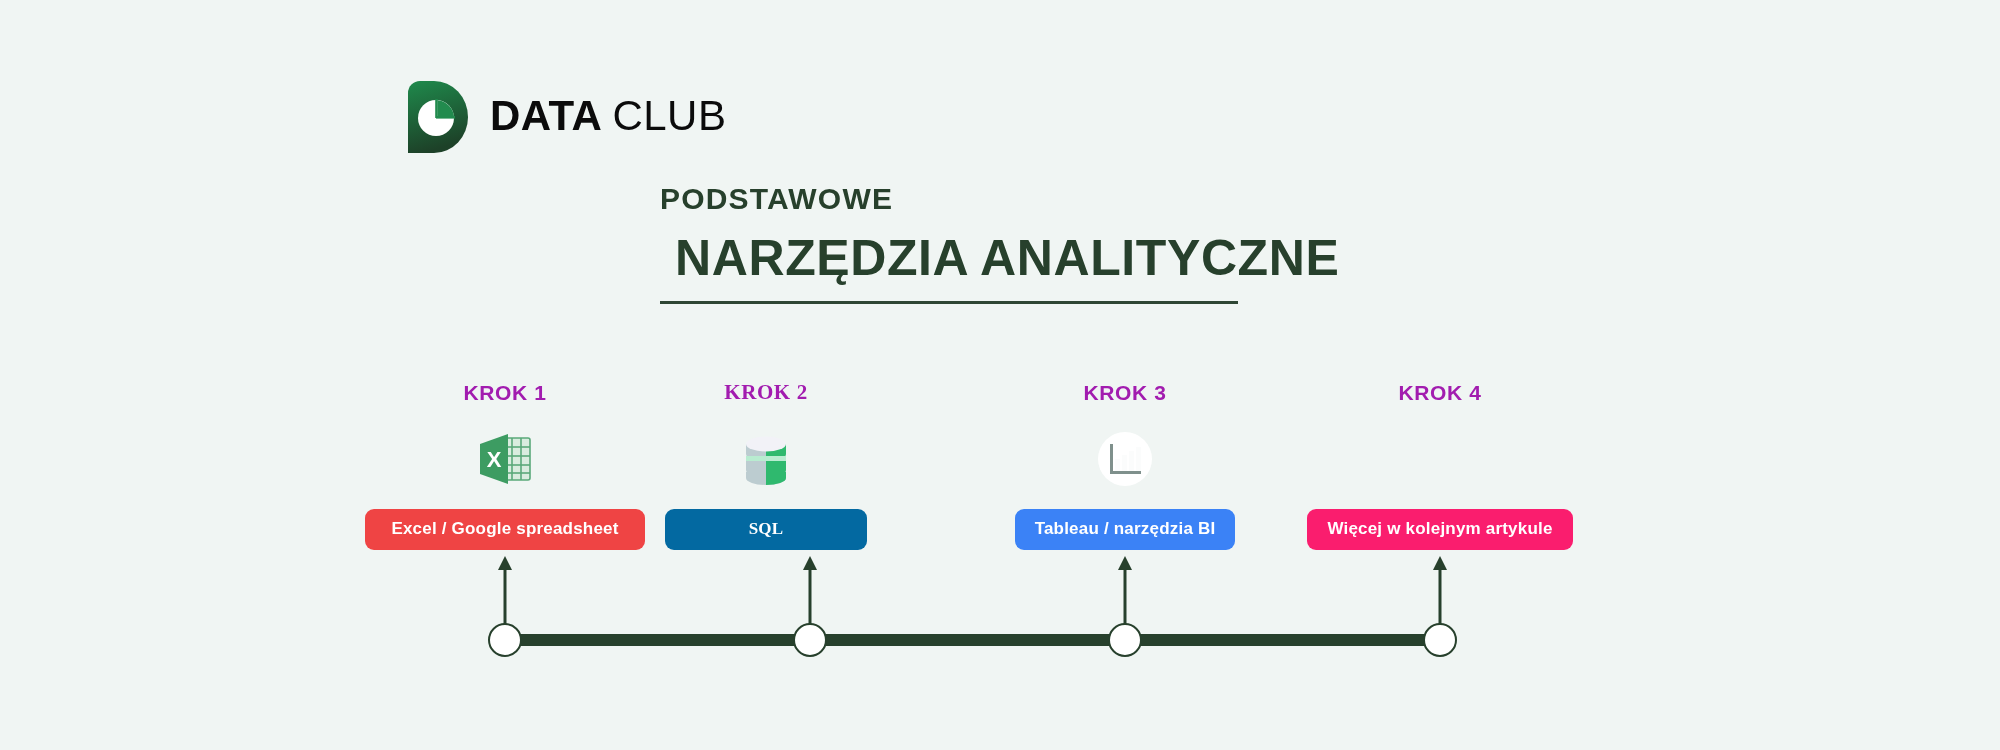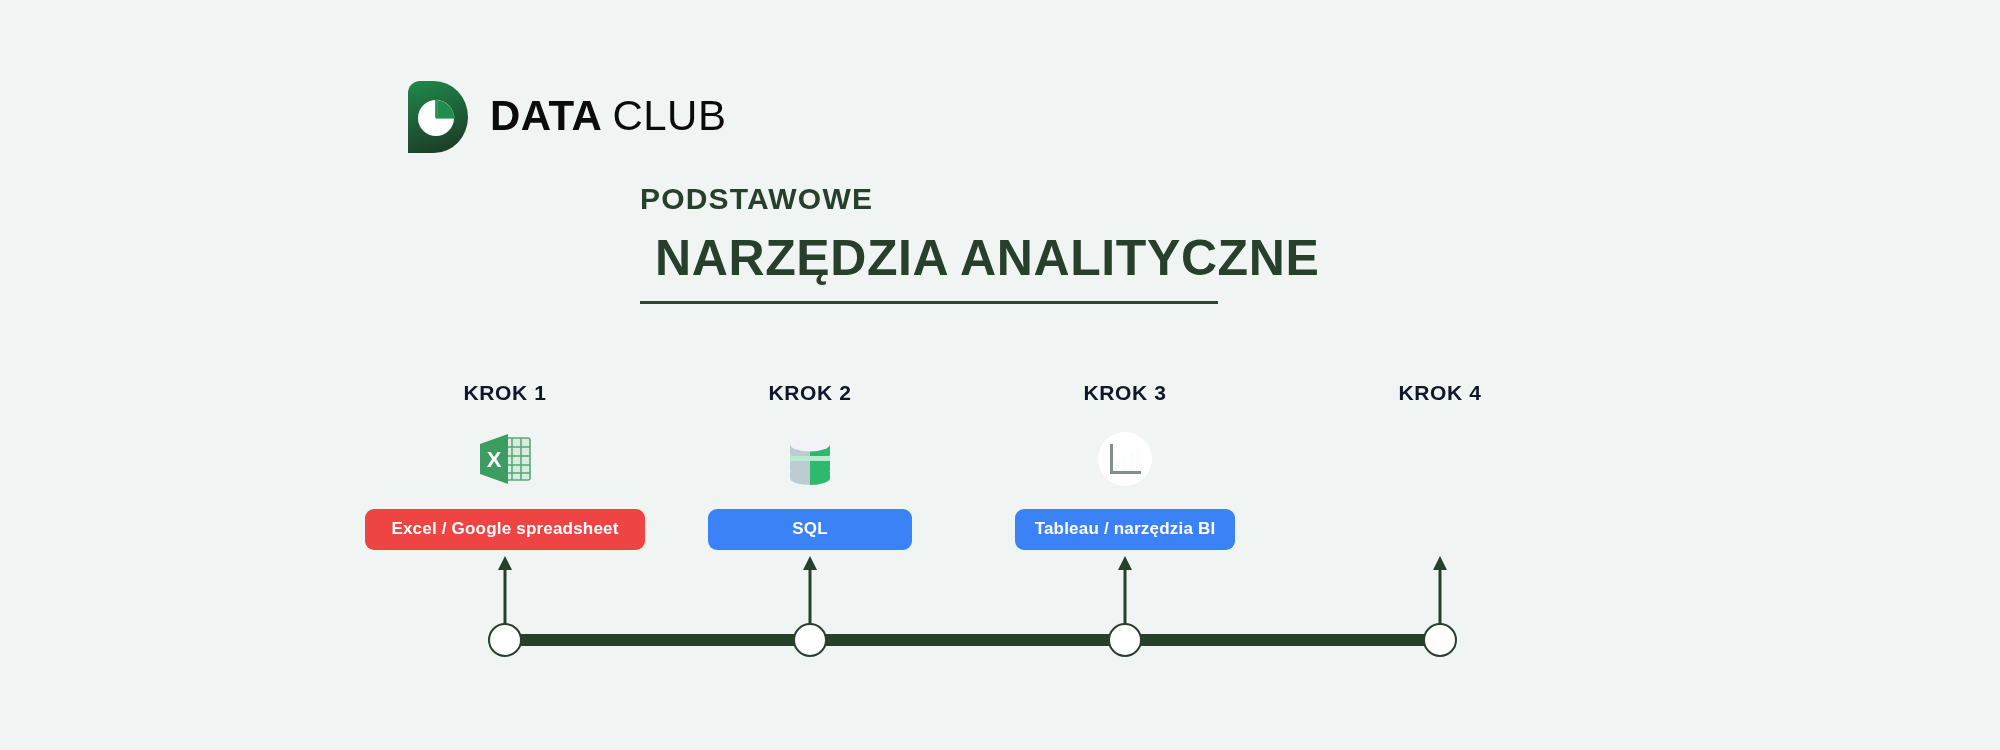--- a/index.html
+++ b/index.html
@@ -45,21 +45,21 @@
     white-space: nowrap;
     color: #0b0b0b;
     padding-bottom: 3px;
   }
   .logo-text .b { font-weight: 700; }
   .logo-text .l { font-weight: 400; }
 
   
   .head-block {
     position: absolute;
-    left: 640px;
+    left: 660px;
     top: 182px;
   }
   .kicker {
     font-size: 30px;
     font-weight: 700;
     letter-spacing: 1.2px;
     color: #27402c;
     line-height: 1.1;
     margin: 0 0 4px 0;
   }
@@ -93,21 +93,21 @@
     width: 300px;
     margin-left: -150px;
     display: flex;
     flex-direction: column;
     align-items: center;
   }
   .step-label {
     font-size: 21px;
     font-weight: 700;
     letter-spacing: 0.6px;
-    color: #0f172a;
+    color: #a21caf;
     line-height: 1;
   }
   .step-icon {
     margin-top: 27px;
     height: 58px;
     display: flex;
     align-items: center;
     justify-content: center;
   }
   .pill {
@@ -196,38 +196,38 @@
             <line x1="35" y1="6" x2="35" y2="48"></line>
             <line x1="44" y1="6" x2="44" y2="48"></line>
           </g>
           <path d="M3,12 L31,2 L31,52 L3,42 Z" fill="#3d9c62"></path>
           <text x="17" y="35" text-anchor="middle" font-family="'Liberation Sans',sans-serif" font-size="22" font-weight="700" fill="#ffffff">X</text>
         </svg>
       </div>
       <div class="pill wide1" style="background:#ef4444">Excel / Google spreadsheet</div>
     </div>
 
-    <div class="step" id="step-1" style="left: 810px;">
+    <div class="step" id="step-1" style="left: 766px; font-family: Liberation Serif, serif;">
       <div class="step-label">KROK 2</div>
       <div class="step-icon">
         <svg width="56" height="56" viewBox="0 0 56 56" xmlns="http://www.w3.org/2000/svg" aria-hidden="true">
           <g>
             <path d="M8,13 h40 v10 a20,7 0 0 1 -40,0 z" fill="#bcccd0"></path>
             <path d="M28,13 h20 v10 a20,7 0 0 1 -20,7 z" fill="#2fb96e"></path>
             <path d="M8,25 h40 v10 a20,7 0 0 1 -40,0 z" fill="#b8ecd0"></path>
             <path d="M28,25 h20 v10 a20,7 0 0 1 -20,7 z" fill="#b8ecd0"></path>
             <path d="M8,30 h40 v9 a20,7 0 0 1 -40,0 z" fill="#bcccd0"></path>
             <path d="M28,30 h20 v9 a20,7 0 0 1 -20,7 z" fill="#2fb96e"></path>
             <path d="M8,41 h40 v6 a20,7 0 0 1 -40,0 z" fill="#bcccd0"></path>
             <path d="M28,41 h20 v6 a20,7 0 0 1 -20,7 z" fill="#2fb96e"></path>
             <ellipse cx="28" cy="13" rx="20" ry="7.5" fill="#f2f2f7"></ellipse>
           </g>
         </svg>
       </div>
-      <div class="pill" style="background:#3b82f6; padding-left:84px; padding-right:84px;">SQL</div>
+      <div class="pill" style="background:#0369a1; padding-left:84px; padding-right:84px;">SQL</div>
     </div>
 
     <div class="step" id="step-2" style="left: 1125px;">
       <div class="step-label">KROK 3</div>
       <div class="step-icon">
         <svg width="58" height="58" viewBox="0 0 58 58" xmlns="http://www.w3.org/2000/svg" aria-hidden="true">
           <circle cx="29" cy="29" r="27" fill="#ffffff"></circle>
           <g fill="#fbfcfc">
             <rect x="19" y="29" width="5" height="14"></rect>
             <rect x="26" y="25" width="5" height="18"></rect>
@@ -239,20 +239,21 @@
             <rect x="14" y="41" width="31" height="3"></rect>
           </g>
         </svg>
       </div>
       <div class="pill" style="background:#3b82f6">Tableau / narzędzia BI</div>
     </div>
 
     <div class="step" id="step-3" style="left: 1440px;">
       <div class="step-label">KROK 4</div>
       <div class="step-icon"></div>
+      <div class="pill" style="background:#fa1d6e">Więcej w kolejnym artykule</div>
     </div>
 
   </div>
 
   <div>
     <div class="timeline-line" style="left:505px; width:935px;"></div>
 
     <svg class="arrow" style="left:505px; top:556px;" width="24" height="78" viewBox="0 0 24 78" xmlns="http://www.w3.org/2000/svg" aria-hidden="true">
       <line x1="12" y1="78" x2="12" y2="10" stroke="#27402c" stroke-width="3"></line>
       <path d="M12,0 L19,14 L5,14 Z" fill="#27402c"></path>

